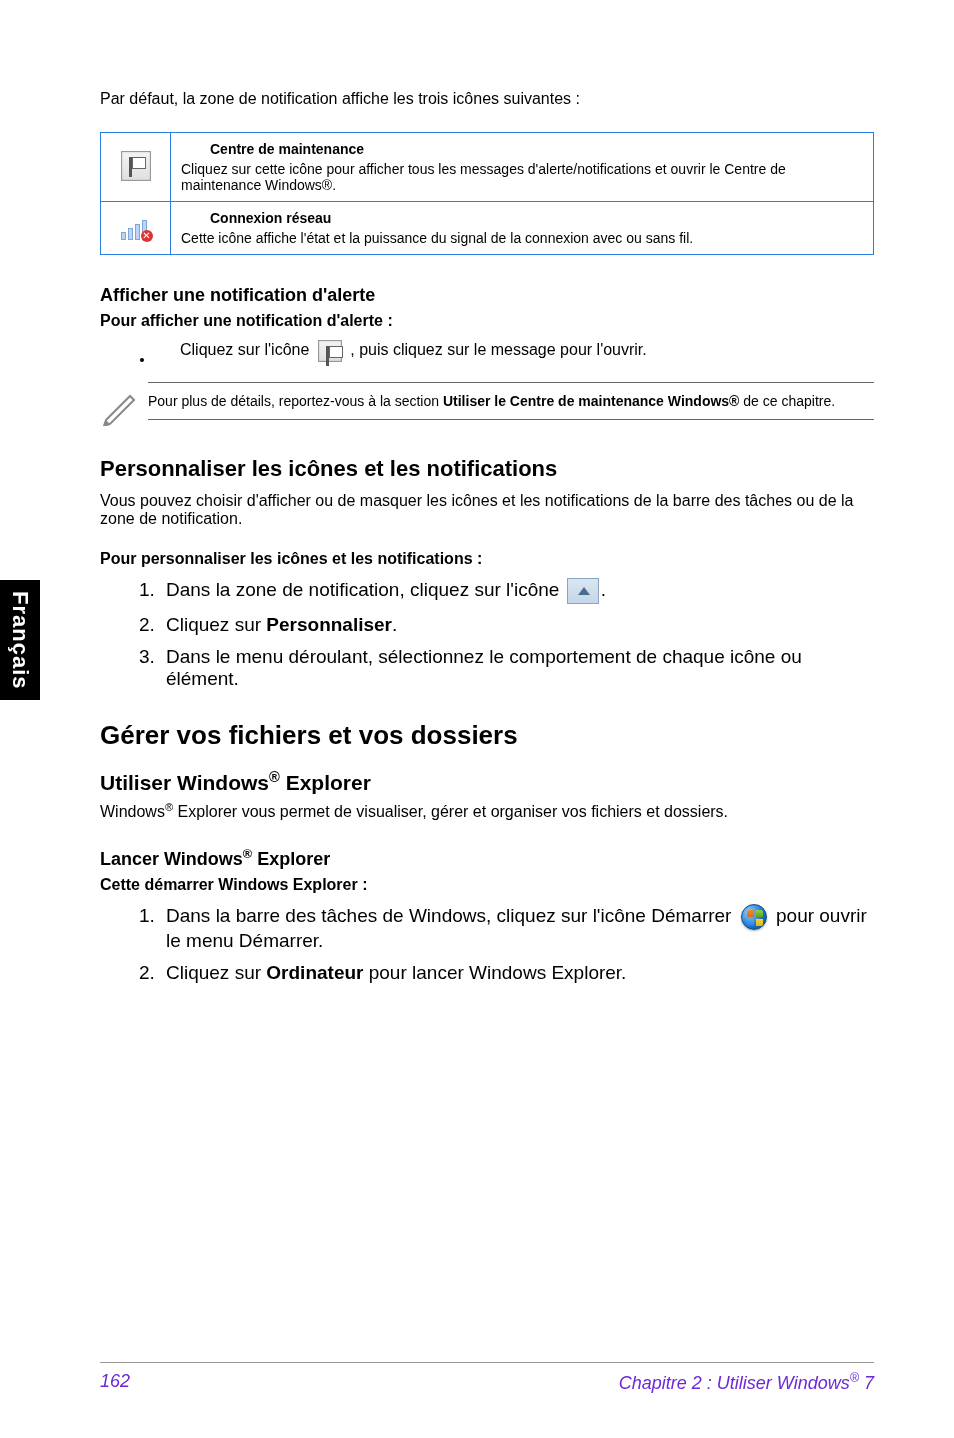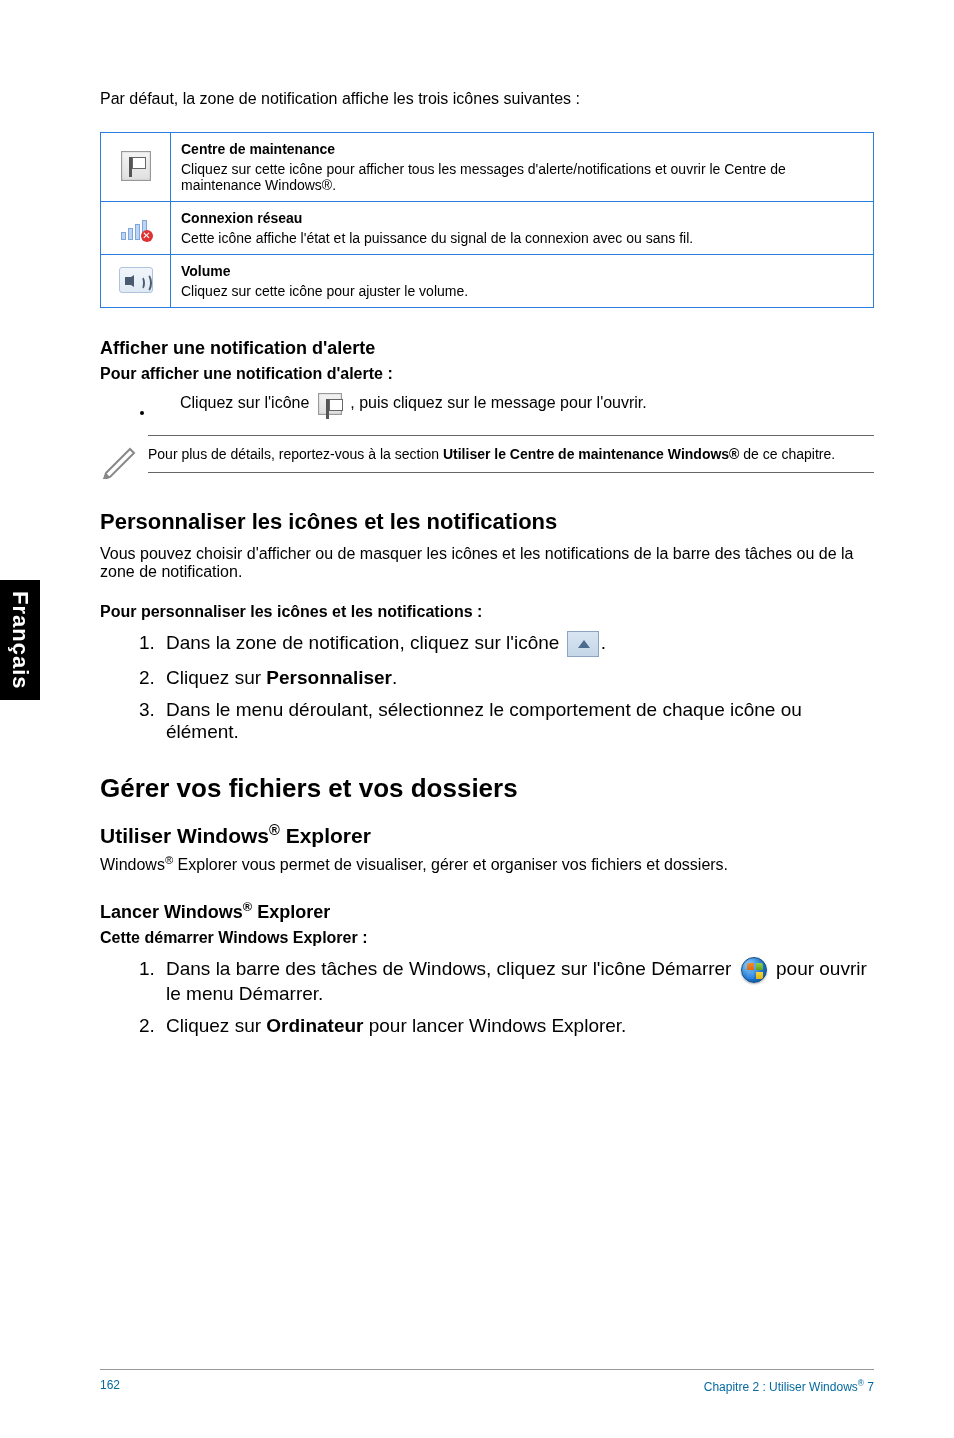--- a/index.html
+++ b/index.html
@@ -55,20 +55,21 @@
     }
     table.notif td.icon-cell {
       width: 70px;
       text-align: center;
       background: #fff;
     }
     table.notif td .title {
       font-weight: bold;
       margin-bottom: 4px;
       display: block;
+      margin-left: 29px;
     }
     .icon-flag {
       width: 30px; height: 30px;
       display: inline-block;
       position: relative;
       border: 1px solid #999;
       background: linear-gradient(#f4f4f4,#e0e0e0);
       box-shadow: inset 0 0 2px rgba(0,0,0,.2);
     }
     .icon-flag::before {
@@ -216,24 +217,25 @@
       margin: 30px 0 18px 0;
     }
     .sup { font-size: 0.7em; vertical-align: super; }
     .footer {
       position:absolute;
       bottom:44px;
       left:100px;
       right:80px;
       border-top:1px solid #999;
       padding-top:8px;
-      font-size:12px;
+      font-size:18px;
       display:flex;
       justify-content:space-between;
-      color:#0369a1;
+      color:#6d28d9;
+      font-style:italic;
     }
   </style>
 </head>
 <body>
 
 <div class="sidetab">
   <span>Français</span>
 </div>
 
 <div class="page">
@@ -256,29 +258,20 @@
         <span class="icon-net">
           <span class="bar b1"></span><span class="bar b2"></span><span class="bar b3"></span><span class="bar b4"></span>
           <span class="x">✕</span>
         </span>
       </td>
       <td>
         <span class="title">Connexion réseau</span>
         <span>Cette icône affiche l'état et la puissance du signal de la connexion avec ou sans fil.</span>
       </td>
     </tr>
-    <tr>
-      <td class="icon-cell">
-        <span class="icon-vol"><span class="waves"></span></span>
-      </td>
-      <td>
-        <span class="title">Volume</span>
-        <span>Cliquez sur cette icône pour ajuster le volume.</span>
-      </td>
-    </tr>
   </tbody>
     </table>
 
   <h3 class="sub">Afficher une notification d'alerte</h3>
   <p class="bold">Pour afficher une notification d'alerte :</p>
   <div class="bullet">
     <span class="dot"></span>
     <span>
       <span>Cliquez sur l'icône </span>
       <span class="icon-flag small"></span>

